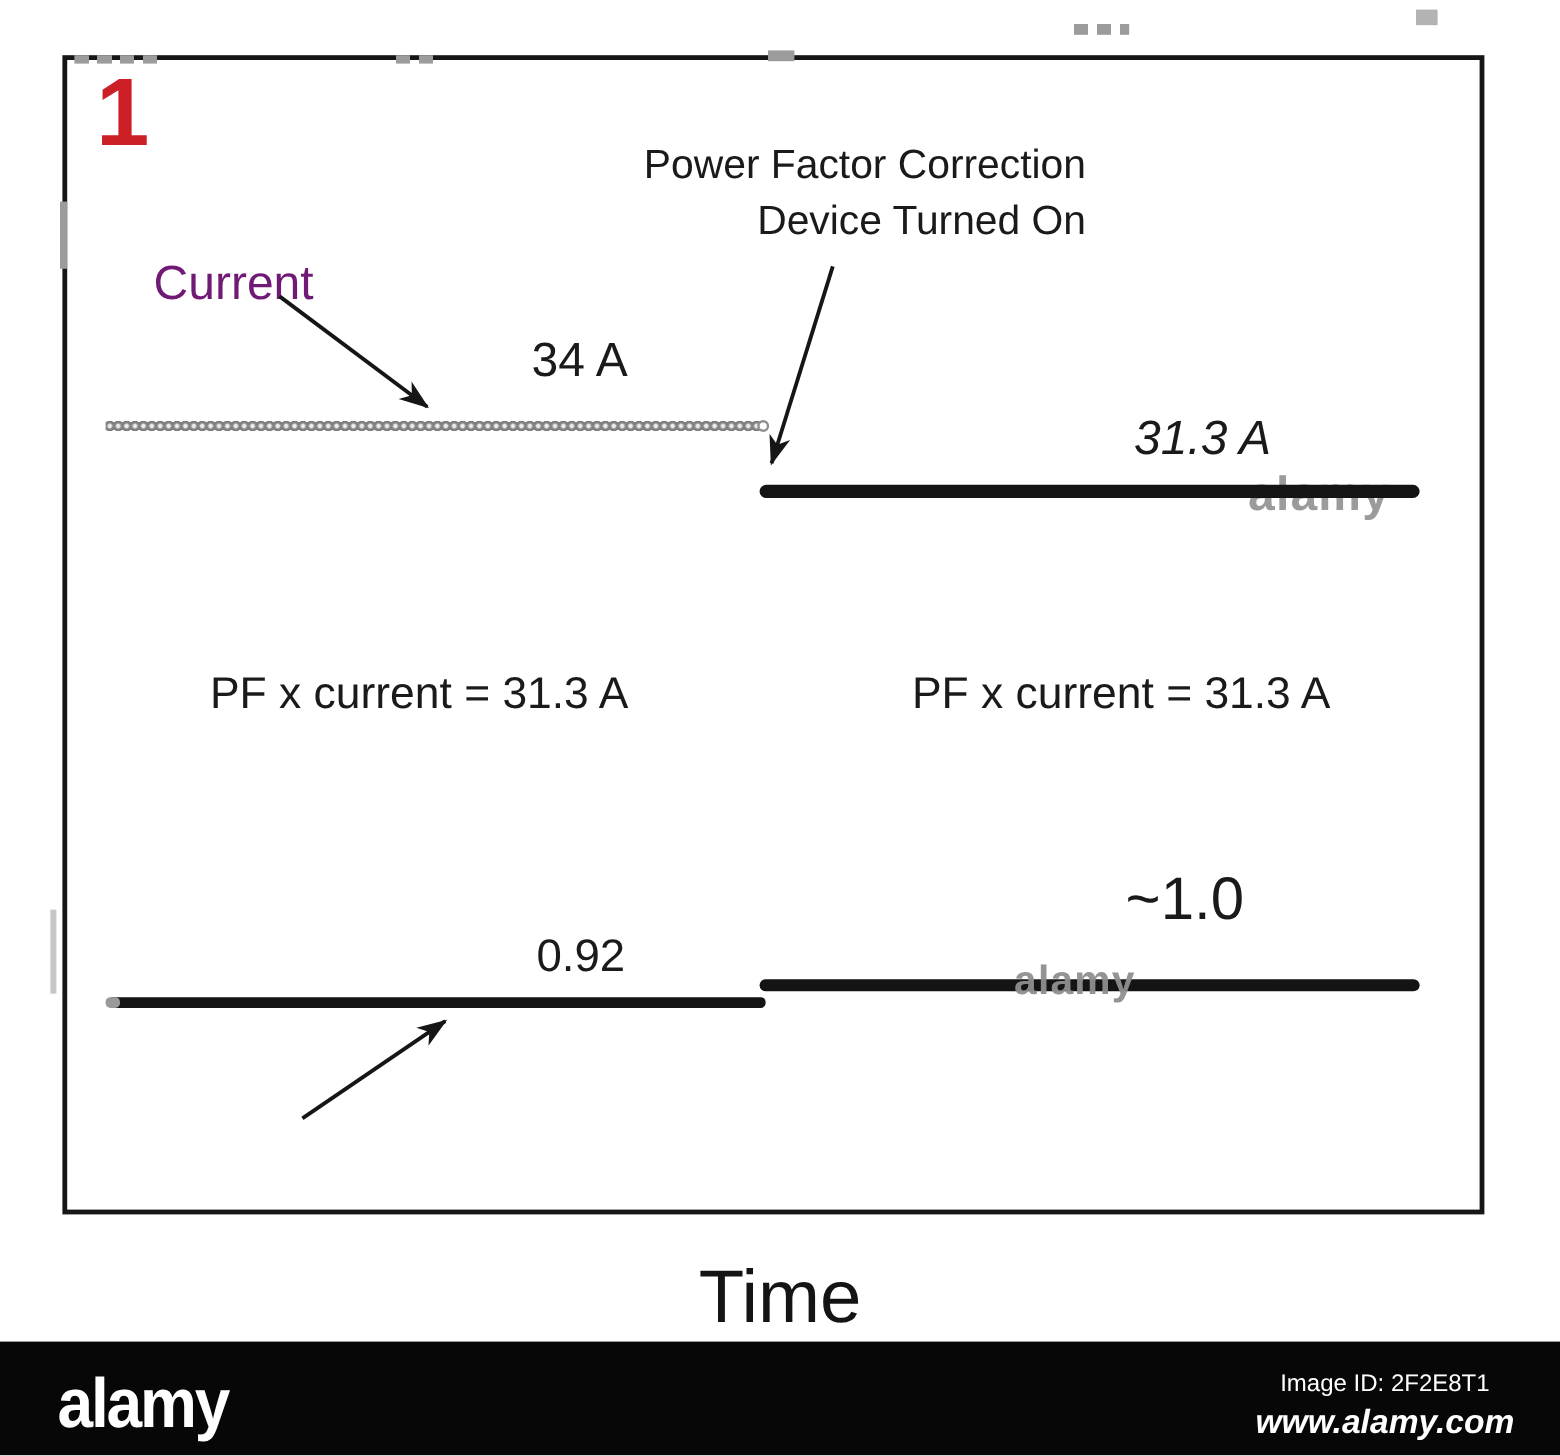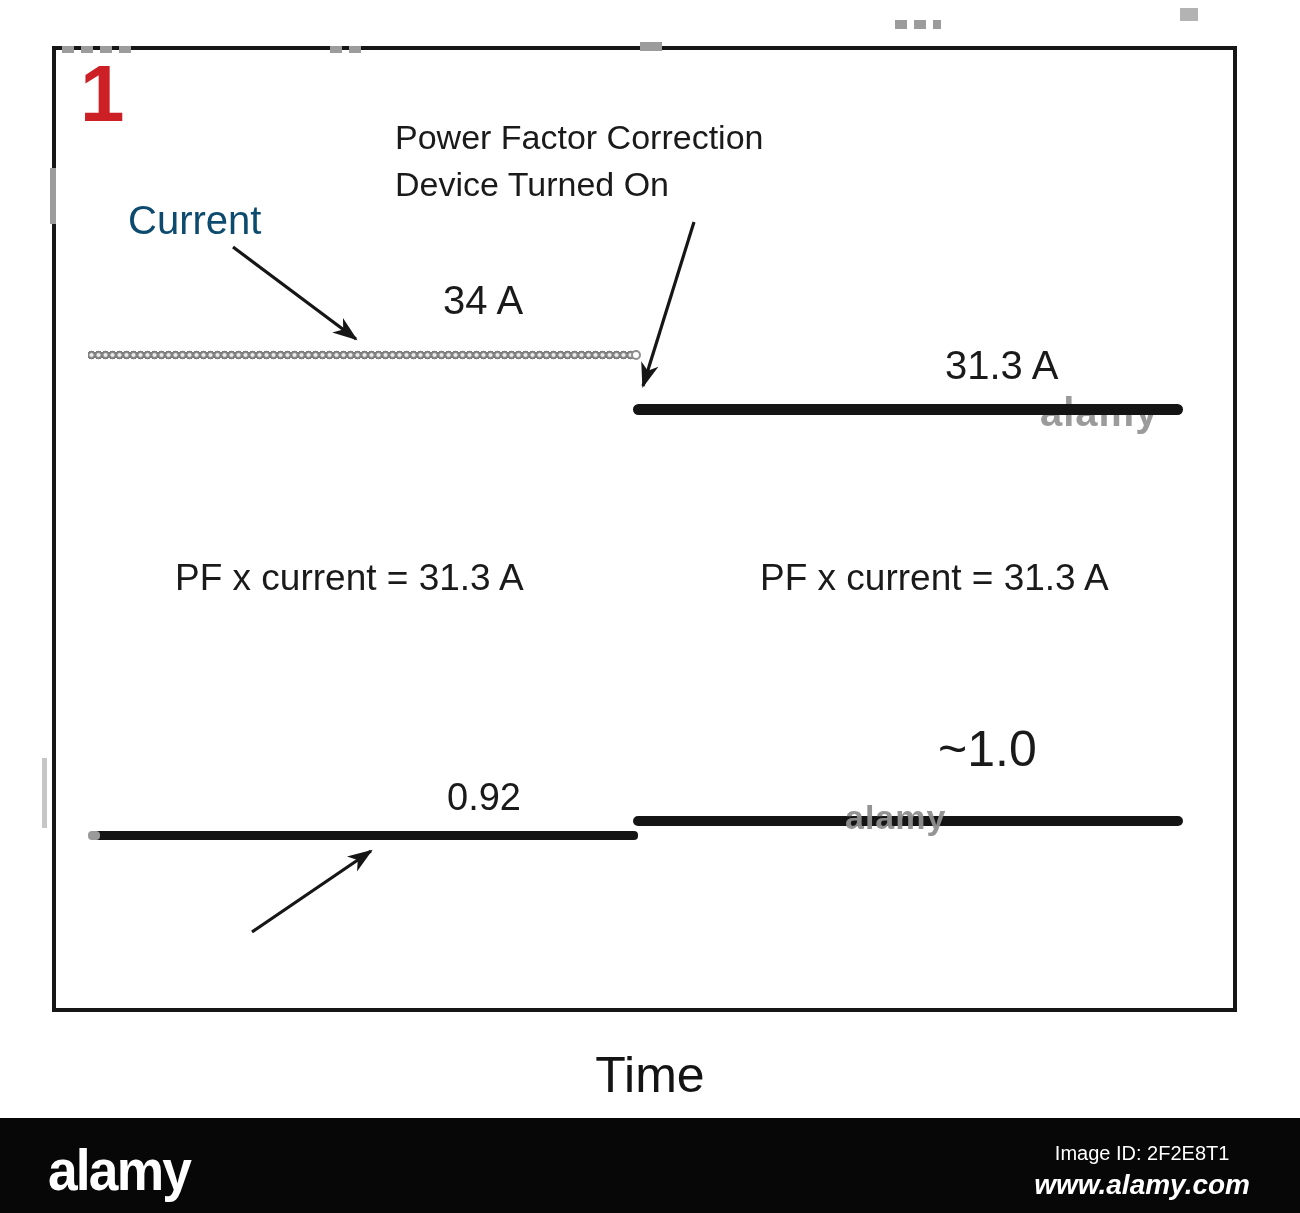--- a/index.html
+++ b/index.html
@@ -9,30 +9,30 @@
   }
   .diagram-box{
     position:absolute;left:52px;top:46px;width:1185px;height:966px;
     border:4px solid #161616;background:transparent;box-sizing:border-box;
   }
   .fig-number{
     position:absolute;left:80px;top:54px;font-size:80px;font-weight:bold;
     line-height:1;color:#cc1f26;
   }
   .annotation-title{
-    position:absolute;left:395px;top:114px;width:510px;text-align:left;
+    position:absolute;left:395px;top:114px;width:510px;text-align:right;
     font-size:34px;line-height:47px;color:#1a1a1a;
   }
-  .label{position:absolute;color:#0c4a6e;}
+  .label{position:absolute;color:#701a75;margin-top:16px;}
   .current-label{left:128px;top:198px;font-size:40px;}
   .pf-label{left:127px;top:938px;font-size:40px;}
-  .time-label{position:absolute;left:0;right:0;top:1046px;text-align:center;font-size:50px;color:#141414;}
+  .time-label{position:absolute;left:0;right:0;top:1046px;text-align:center;font-size:62px;color:#141414;}
   .value{position:absolute;color:#1a1a1a;}
   .v-current-before{left:443px;top:278px;font-size:40px;}
-  .v-current-after{left:945px;top:343px;font-size:40px;}
+  .v-current-after{left:945px;top:343px;font-size:40px;font-style:italic;}
   .v-pf-before{left:447px;top:776px;font-size:38px;}
   .v-pf-after{left:938px;top:720px;font-size:50px;}
   .eq{position:absolute;font-size:37px;color:#1a1a1a;text-align:right;}
   .eq-left{left:175px;top:557px;}
   .eq-right{left:760px;top:557px;}
 
   
   .bead-line{
     position:absolute;left:88px;top:350px;width:550px;height:10px;
     background-image:radial-gradient(4.6px circle at 50% 50%, #ededed 28%, #8a8a8a 55%, #777777 92%, rgba(0,0,0,0) 100%);
@@ -63,21 +63,21 @@
   .art-g{left:42px;top:758px;width:5px;height:70px;background:#c6c6c6;}
 
   .arrows{position:absolute;left:0;top:0;z-index:4;pointer-events:none;}
 
   
   .alamy-bar{position:absolute;left:0;top:1118px;width:1300px;height:95px;background:#070707;z-index:6;}
   .alamy-logo{
     position:absolute;left:48px;top:18px;font-size:58px;font-weight:bold;color:#ffffff;
     letter-spacing:-2px;transform:scaleX(.92);transform-origin:left center;
   }
-  .alamy-right{position:absolute;right:50px;top:24px;text-align:center;color:#ffffff;}
+  .alamy-right{position:absolute;right:38px;top:24px;text-align:center;color:#ffffff;}
   .alamy-id{font-size:20px;font-weight:400;}
   .alamy-url{font-size:28px;font-weight:bold;margin-top:4px;font-style:italic;}
 </style>
 </head>
 <body>
 
 <div class="page">
 
   <div class="diagram-box"></div>
 

